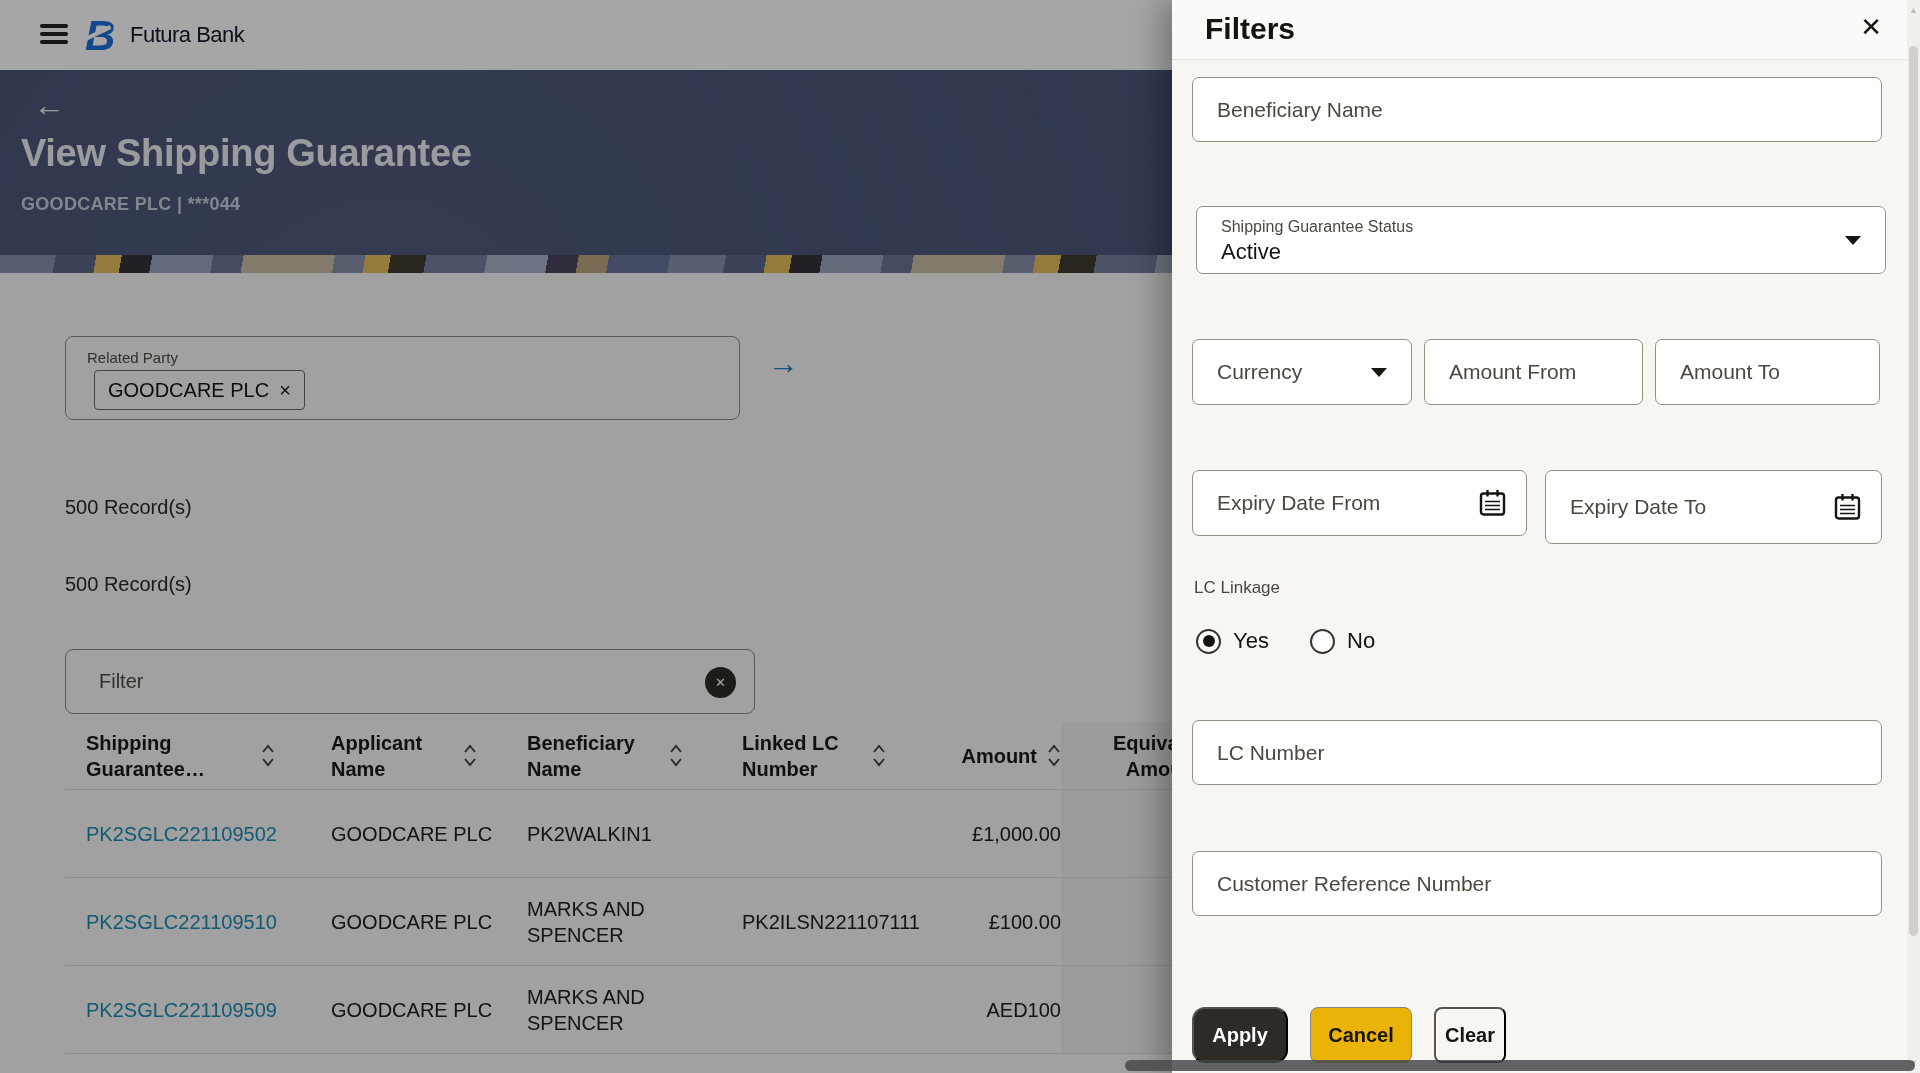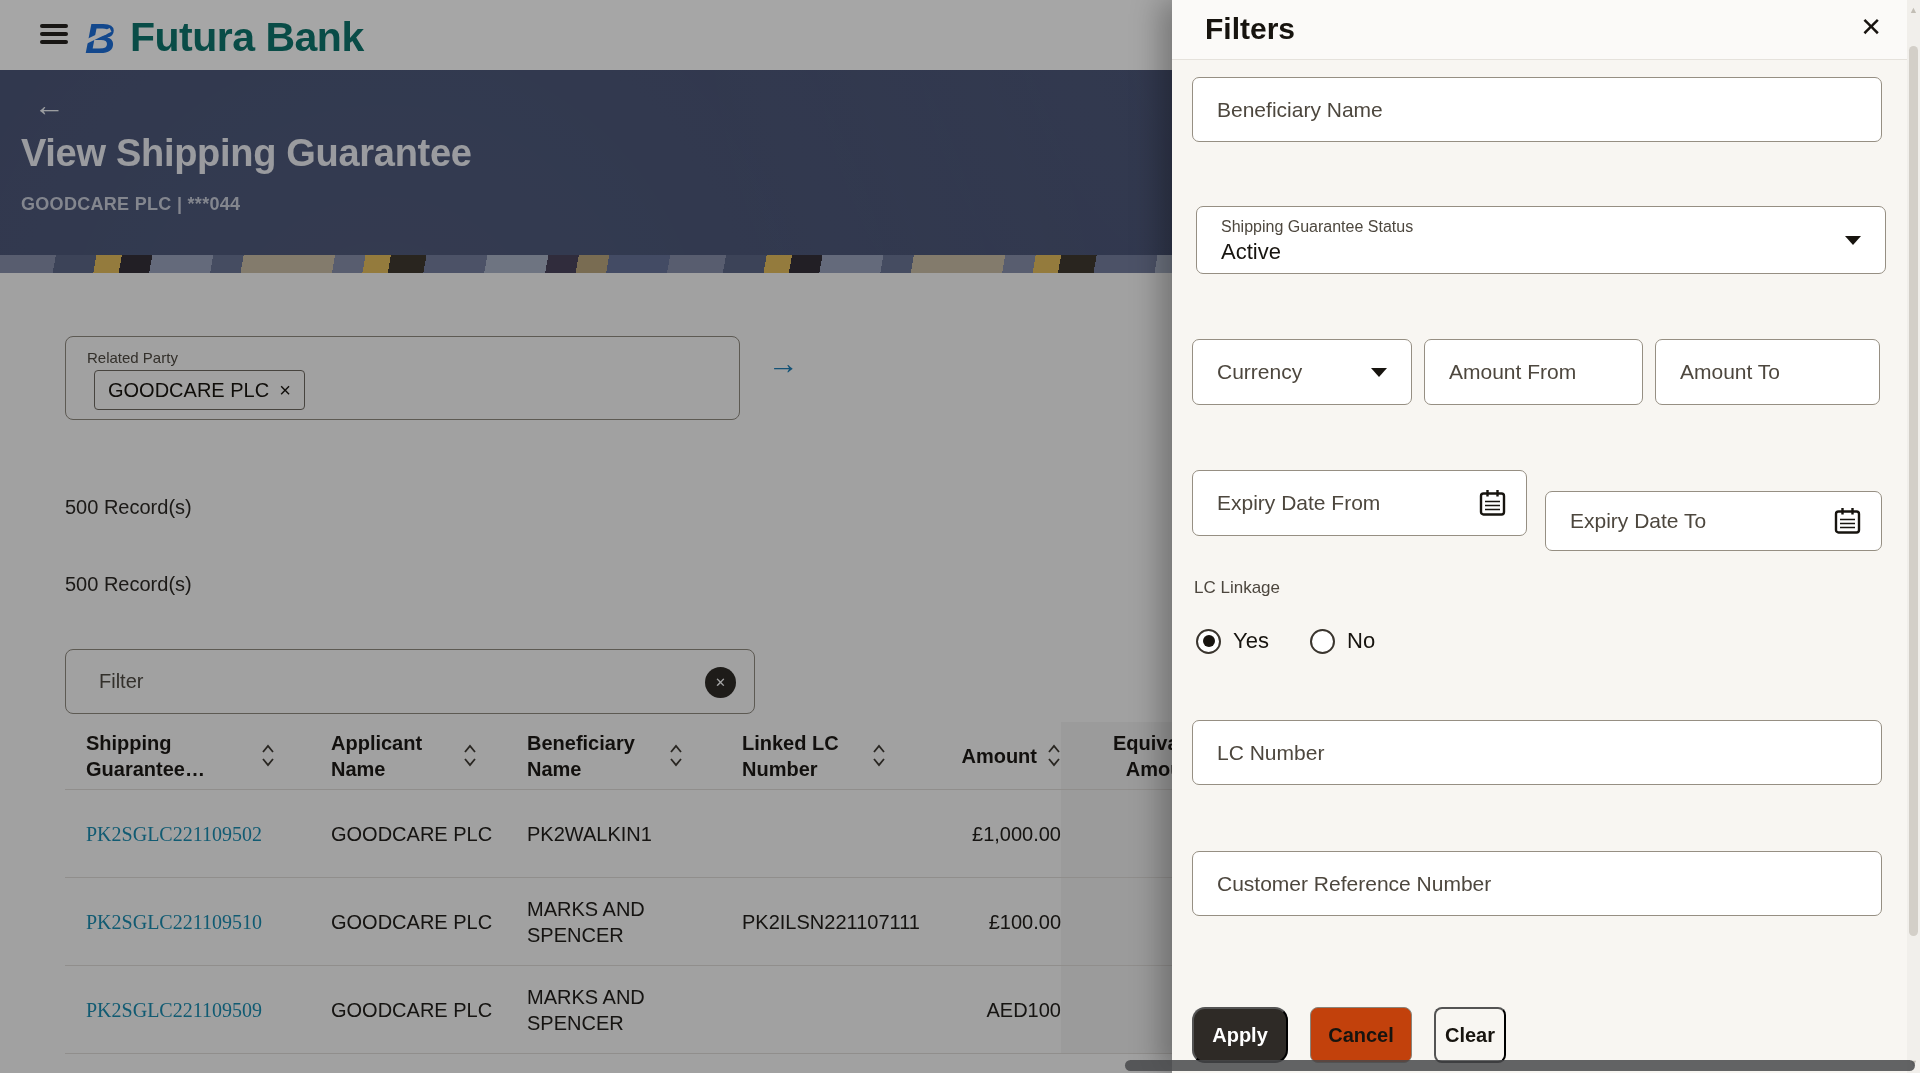--- a/index.html
+++ b/index.html
@@ -5,21 +5,21 @@
   * { margin:0; padding:0; box-sizing:border-box; }
   html,body { width:1920px; height:1073px; overflow:hidden;
     font-family:"Liberation Sans","DejaVu Sans",sans-serif; }
   .stage { position:relative; width:1920px; height:1073px; background:#f7f7f7; overflow:hidden; }
 
   
   .topbar { position:absolute; left:0; top:0; width:1920px; height:70px; background:#ffffff; }
   .hamburger { position:absolute; left:40px; top:24px; width:28px; height:22px; cursor:pointer; }
   .hamburger span { display:block; height:3.6px; background:#26231f; border-radius:2px; margin-bottom:4.6px; }
   .logo { position:absolute; left:84px; top:14px; display:flex; align-items:center; gap:8px; }
-  .brand-text { font-size:41px; font-weight:700; color:#0f766e; letter-spacing:-0.5px; }
+  .brand-text { font-size:22px; font-weight:400; color:#0f172a; letter-spacing:-0.5px; }
 
   
   .hero { position:absolute; left:0; top:70px; width:1920px; height:185px; background:#485376;
     background-image:radial-gradient(circle at 20% 160%, rgba(255,255,255,0.05), transparent 55%),
                      radial-gradient(circle at 70% -40%, rgba(255,255,255,0.04), transparent 50%); }
   .back-arrow { position:absolute; left:34px; top:20px; font-size:31px; color:#eef1f6; line-height:1; cursor:pointer; }
   .hero-title { position:absolute; left:21px; top:62px; font-size:38px; font-weight:700; color:#edeff4; letter-spacing:-0.3px; }
   .hero-sub { position:absolute; left:21px; top:124px; font-size:18px; font-weight:700; color:#c9cedb; letter-spacing:0.3px; }
 
   
@@ -57,21 +57,21 @@
   .thead { height:68px; font-size:20px; font-weight:700; color:#1d1a16; line-height:26px; }
   .tdata { height:88px; font-size:20px; color:#22201c; line-height:26px; }
   .c1 { width:245px; } .c2 { width:196px; } .c3 { width:215px; } .c4 { width:178px; }
   .c5 { width:141px; display:flex; justify-content:flex-end; text-align:right; }
   .c6 { width:229px; display:flex; justify-content:center; text-align:center; align-self:stretch;
         align-items:center; background:rgba(0,0,0,0.03); }
   .hcell { display:flex; align-items:center; }
   .hcell .ht1 { max-width:165px; } .hcell .ht2 { max-width:122px; }
   .hcell .ht3 { max-width:132px; } .hcell .ht4 { max-width:120px; }
   .sort-ic { margin-left:10px; flex:none; cursor:pointer; }
-  .cell-wrap1 { width:174px; word-break:break-all;font-family:Liberation Serif, serif; }
+  .cell-wrap1 { width:174px; word-break:break-all; }
   .cell-wrap2 { width:126px; }
   .cell-wrap3 { width:142px; }
   .cell-wrap4 { width:138px; word-break:break-all; }
   .lnk { color:#1b8cb0; cursor:pointer; }
   .stub { height:18px; border-bottom:none; }
 
   
   .overlay { position:absolute; inset:0; background:rgba(0,0,0,0.35); z-index:40; }
 
   
@@ -98,21 +98,21 @@
   .group-label { position:absolute; font-size:17px; color:#4c463e; }
   .radio-row { position:absolute; display:flex; align-items:center; cursor:pointer; }
   .radio { width:25px; height:25px; border-radius:50%; border:2.5px solid #3a352e; background:#fff;
     display:flex; align-items:center; justify-content:center; flex:none; cursor:pointer; }
   .radio.sel::after { content:""; width:12px; height:12px; border-radius:50%; background:#17140f; }
   .radio-lbl { margin-left:12px; font-size:22px; color:#17140f; }
 
   .btn { position:absolute; height:56px; border-radius:8px; font-size:20px; font-weight:700;
     display:flex; align-items:center; justify-content:center; cursor:pointer; font-family:inherit; }
   .btn-apply { left:20px; top:1007px; width:96px; background:#2e2a26; color:#ffffff;border-radius:13px; }
-  .btn-cancel { left:138px; top:1007px; width:102px; background:#c2410c; border:1px solid #8a847a; color:#17140f; }
+  .btn-cancel { left:138px; top:1007px; width:102px; background:#eab308; border:1px solid #8a847a; color:#17140f; }
   .btn-clear { left:262px; top:1007px; width:72px; background:transparent; color:#17140f; }
 
   
   .vscroll { position:absolute; right:0; top:0; width:13px; height:100%; background:#f1efeb; }
   .vscroll .arr { position:absolute; left:0; width:100%; text-align:center; font-size:9px; color:#c2beb5; }
   .vscroll .arr-up { top:5px; } .vscroll .arr-dn { bottom:5px; }
   .vthumb { position:absolute; left:2px; top:46px; width:9px; height:890px; background:#d3cfc8; border-radius:5px; cursor:pointer; }
 
   
   .hthumb { position:absolute; left:1125px; bottom:2px; width:790px; height:11px;
@@ -278,21 +278,21 @@
       <input type="text" style="padding-right: 60px;" placeholder="Expiry Date From">
       <svg class="cal-ic" width="27" height="29" viewBox="0 0 27 29">
         <rect x="2" y="5" width="23" height="21" rx="2.5" fill="none" stroke="#17140f" stroke-width="2.4"></rect>
         <line x1="8.5" y1="1.5" x2="8.5" y2="8" stroke="#17140f" stroke-width="2.4"></line>
         <line x1="18.5" y1="1.5" x2="18.5" y2="8" stroke="#17140f" stroke-width="2.4"></line>
         <line x1="6" y1="13" x2="21" y2="13" stroke="#17140f" stroke-width="1.6"></line>
         <line x1="6" y1="17" x2="21" y2="17" stroke="#17140f" stroke-width="1.6"></line>
         <line x1="6" y1="21" x2="21" y2="21" stroke="#17140f" stroke-width="1.6"></line>
       </svg>
     </div>
-    <div class="pfield" style="left:373px; top:491px; width:337px; height:60px;">
+    <div class="pfield" style="left:373px; top:470px; width:337px; height:74px;">
       <input type="text" style="padding-right: 60px;" placeholder="Expiry Date To">
       <svg class="cal-ic" width="27" height="29" viewBox="0 0 27 29">
         <rect x="2" y="5" width="23" height="21" rx="2.5" fill="none" stroke="#17140f" stroke-width="2.4"></rect>
         <line x1="8.5" y1="1.5" x2="8.5" y2="8" stroke="#17140f" stroke-width="2.4"></line>
         <line x1="18.5" y1="1.5" x2="18.5" y2="8" stroke="#17140f" stroke-width="2.4"></line>
         <line x1="6" y1="13" x2="21" y2="13" stroke="#17140f" stroke-width="1.6"></line>
         <line x1="6" y1="17" x2="21" y2="17" stroke="#17140f" stroke-width="1.6"></line>
         <line x1="6" y1="21" x2="21" y2="21" stroke="#17140f" stroke-width="1.6"></line>
       </svg>
     </div>

